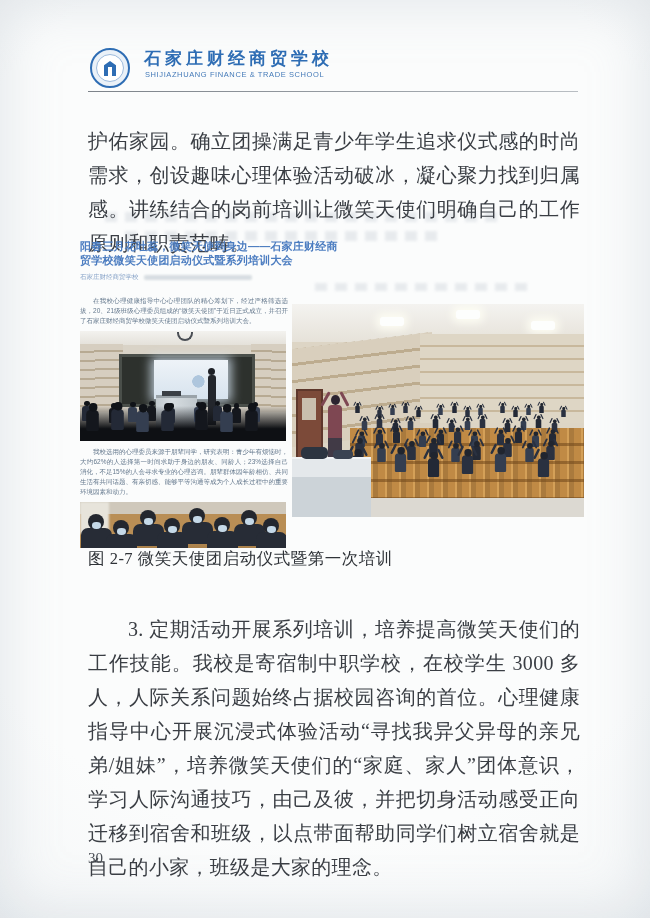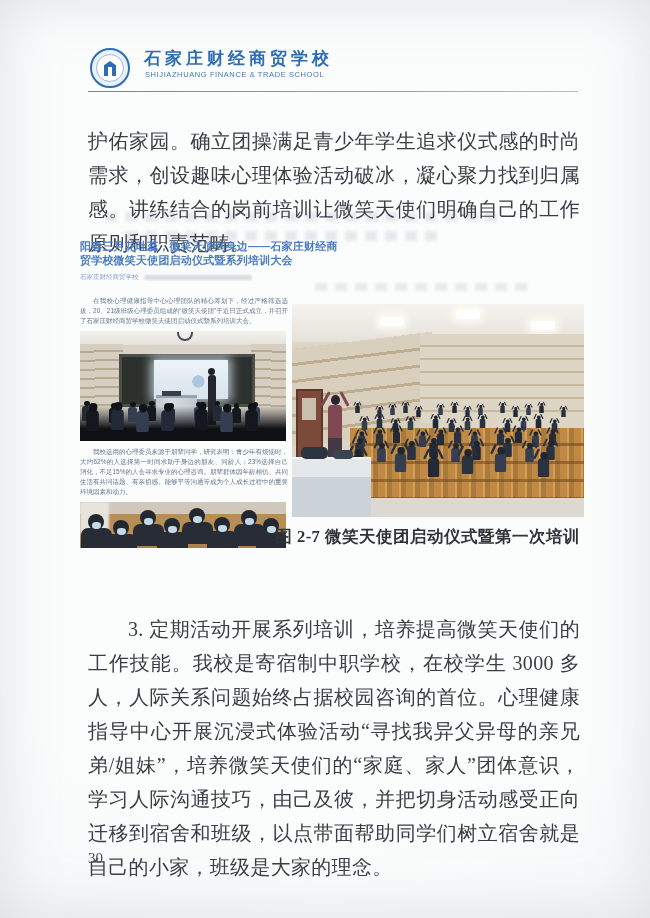--- a/index.html
+++ b/index.html
@@ -111,22 +111,22 @@
   .p3-crowd{position:absolute;left:20%;top:0;width:80%;height:100%;}
   
   .pp{position:absolute;width:9px;height:15px;background:#2a3140;border-radius:3px 3px 1px 1px;transform-origin:50% 100%;}
   .pp::before{content:"";position:absolute;left:2px;top:-5px;width:5.5px;height:5.5px;border-radius:50%;background:#20252f;}
   .pp .al,.pp .ar{position:absolute;top:-8px;width:2px;height:9px;background:#2a3140;border-radius:1px;}
   .pp .al{left:-2px;transform:rotate(26deg);}
   .pp .ar{right:-2px;transform:rotate(-26deg);}
   .pp:nth-child(odd){background:#232936;}
   .pp:nth-child(3n){background:#343e50;}
   
-  .figcap{position:absolute;left:88px;top:526px;width:492px;text-align:right;
-    font-size:16.5px;color:#2f3338;letter-spacing:.5px;font-weight:bold;}
+  .figcap{position:absolute;left:88px;top:548px;width:492px;text-align:left;
+    font-size:16.5px;color:#2f3338;letter-spacing:.5px;}
   .pagenum{position:absolute;left:88px;top:850px;font-size:15px;color:#4a4f55;}
 </style>
 </head>
 <body>
 
 <div class="page">
 
   <div class="hdr">
     <div class="logo">
       <span class="logo-inner"></span>

